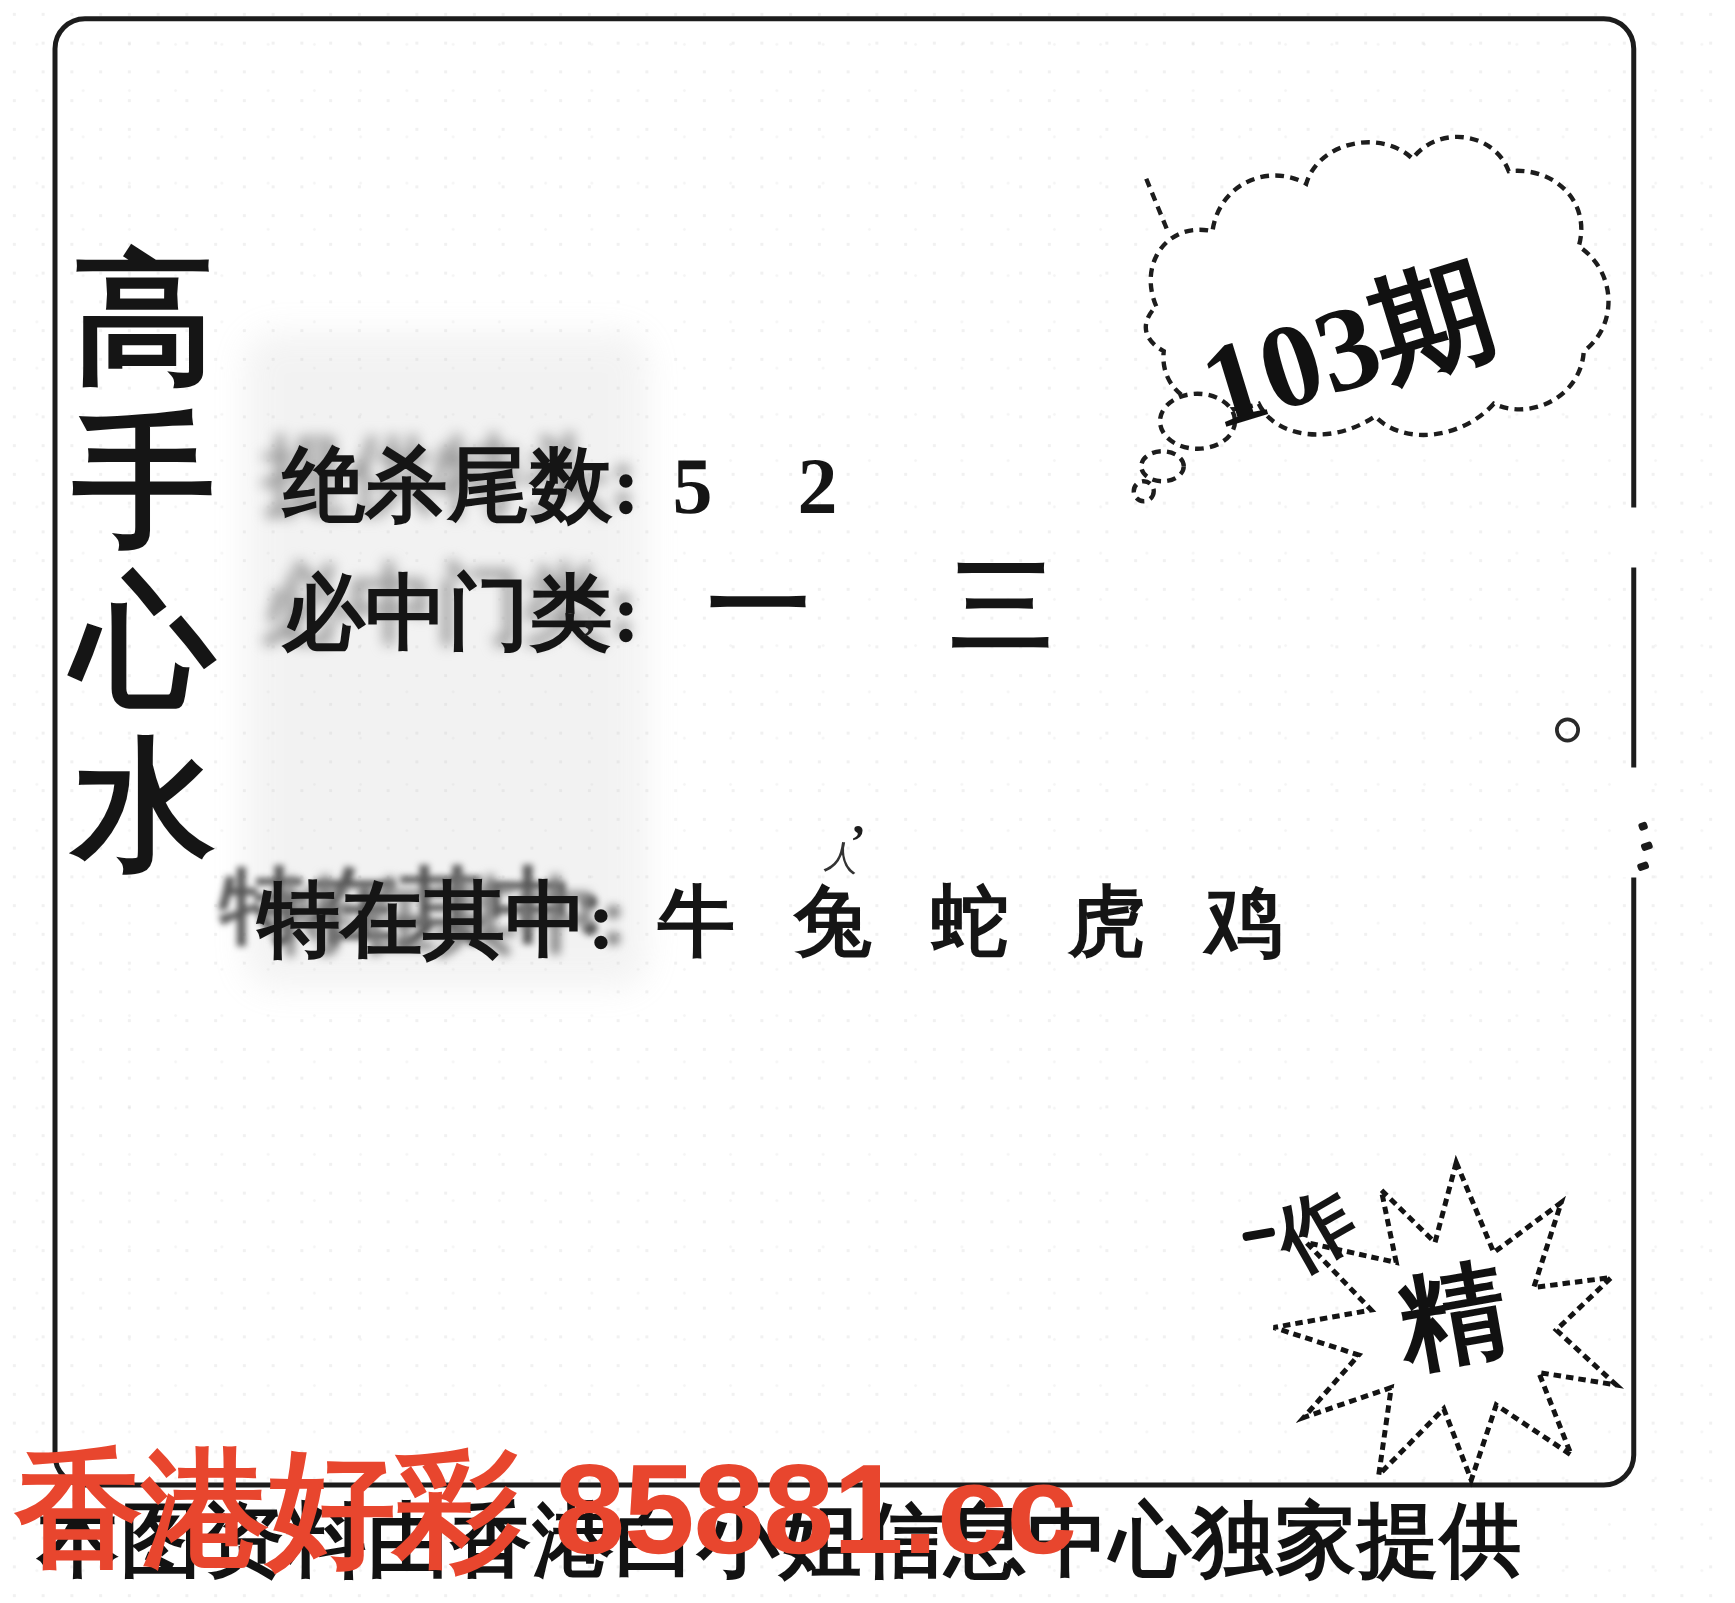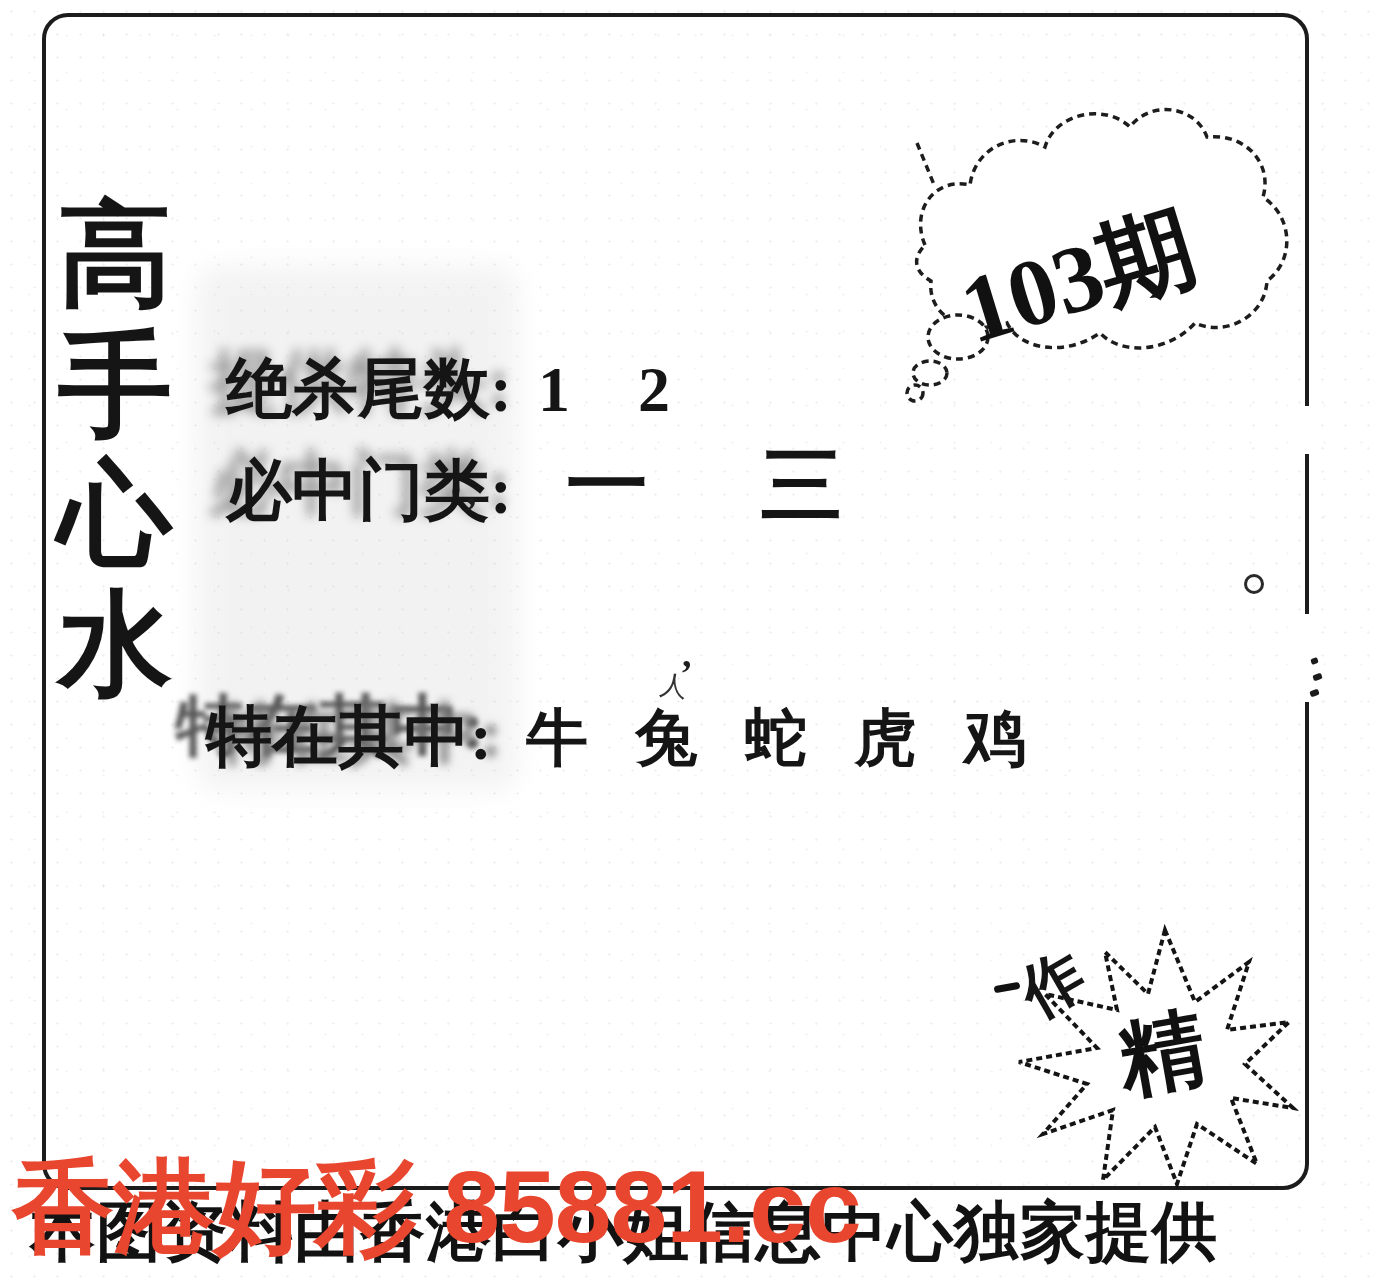--- a/index.html
+++ b/index.html
@@ -103,21 +103,21 @@
                C112,252 72,232 76,196 C58,186 58,172 70,160 Z"></path>
       <line x1="62" y1="58" x2="80" y2="102"></line>
       <ellipse cx="103" cy="252" rx="30" ry="22"></ellipse>
       <ellipse cx="75" cy="288" rx="17" ry="12"></ellipse>
       <circle cx="60" cy="308" r="8"></circle>
     </g>
     <text x="225" y="225" font-size="95" font-weight="600" text-anchor="middle" transform="rotate(-17 225 200)">103期</text>
   </svg>
 
   <div class="row r2">
-    <span class="lwrap"><span class="ghost">提供特头:</span><span class="lab">绝杀尾数:</span></span><span class="val v2">1 2</span>
+    <span class="lwrap"><span class="ghost">提供特头:</span><span class="lab">绝杀尾数:</span></span><span class="val v2">5 2</span>
   </div>
   <div class="row r3">
     <span class="lwrap"><span class="ghost">必中门类:</span><span class="lab">必中门类:</span></span><span class="val v3">一 三</span>
   </div>
   <div class="row r6">
     <span class="lwrap"><span class="ghost">特在其中:</span><span class="ghost2">特在其中:</span><span class="lab">特在其中:</span></span><span class="val v6">牛 兔 蛇 虎 鸡</span>
   </div>
 
   <span class="mark comma3">,</span>
   <span class="mark comma5">,</span>

